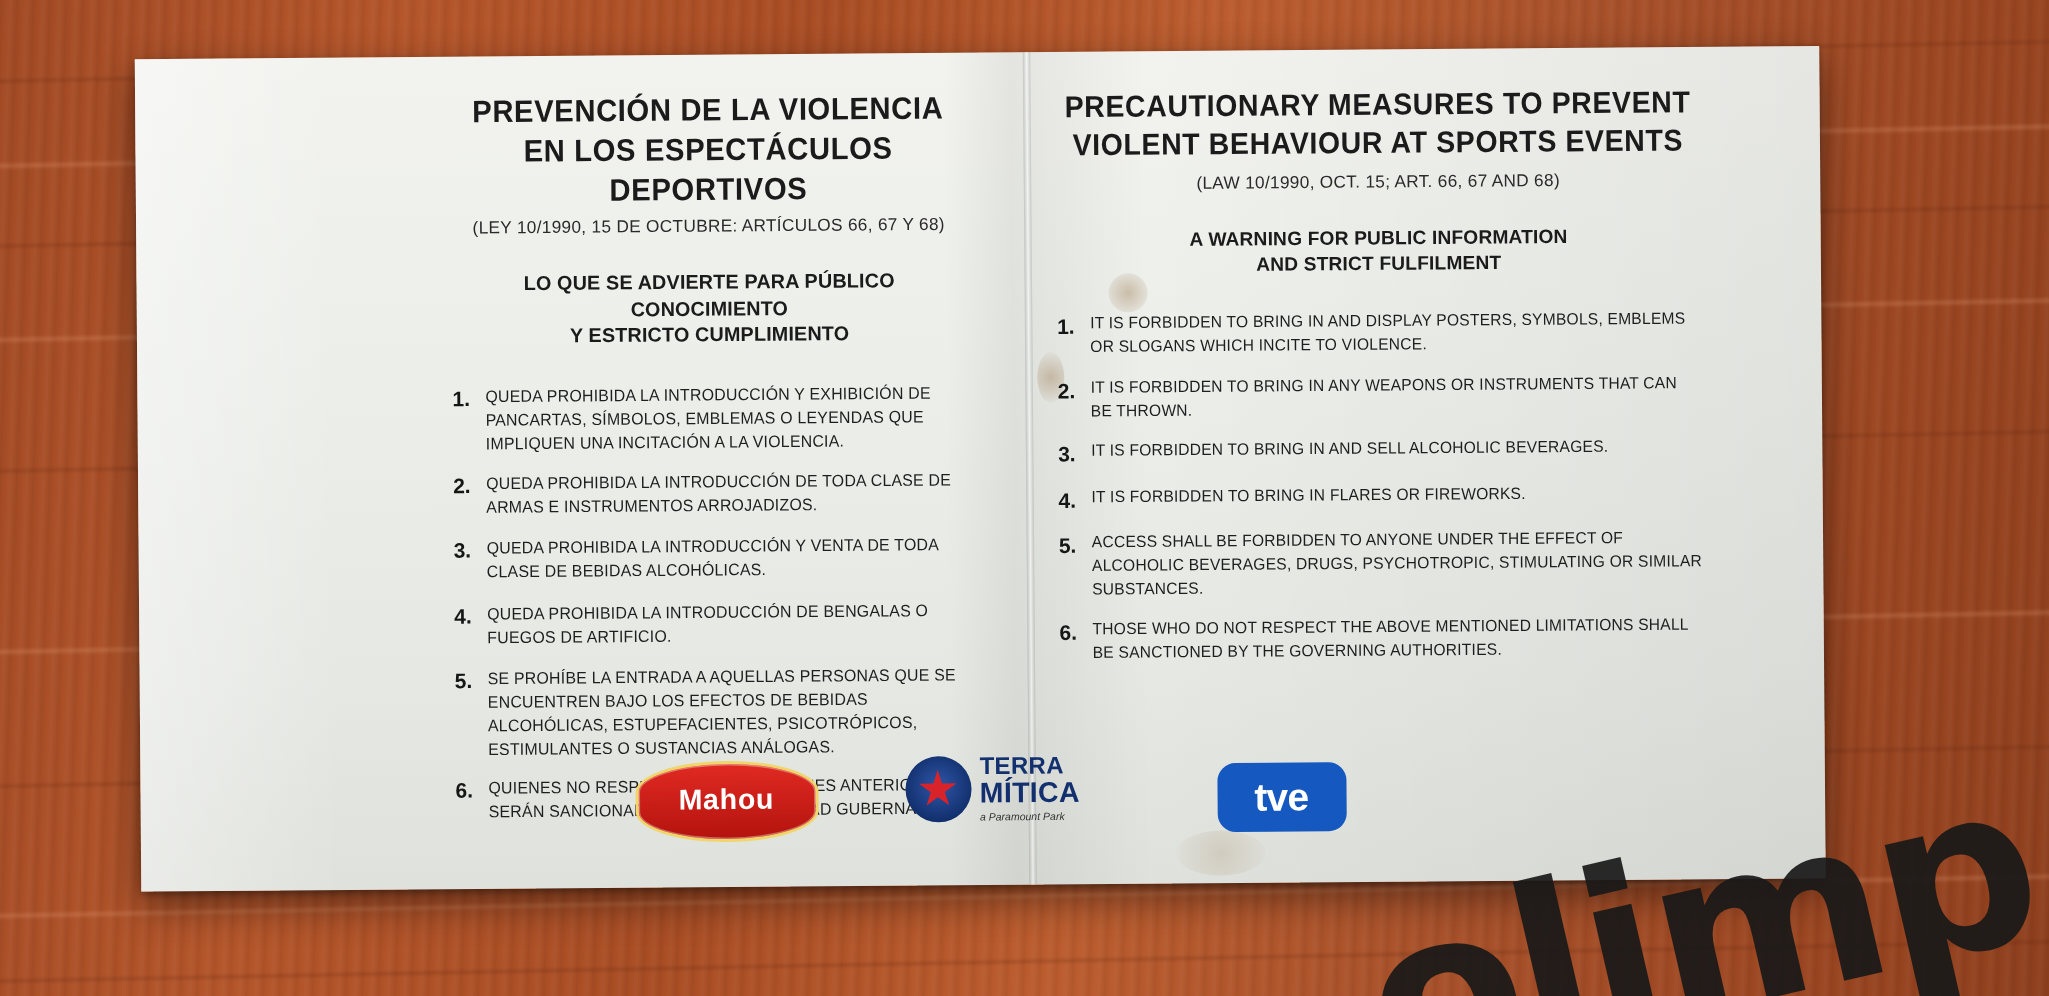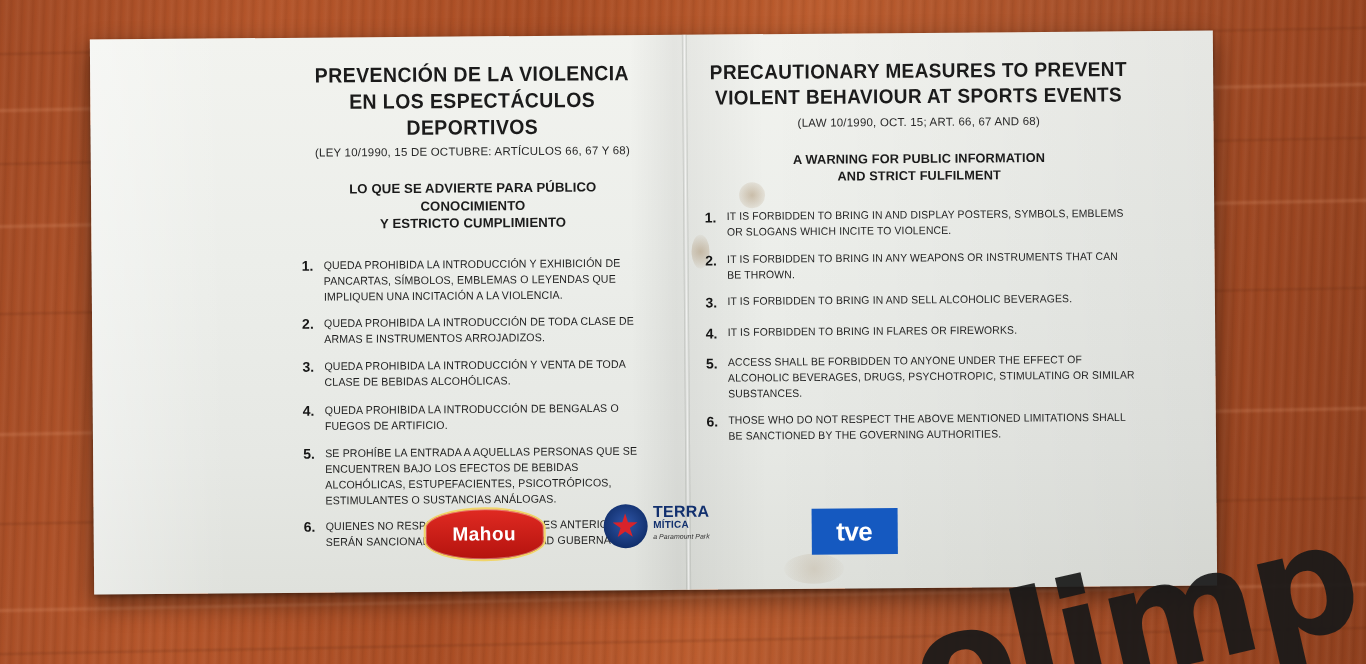--- a/index.html
+++ b/index.html
@@ -192,29 +192,29 @@
     display: flex; align-items: center; justify-content: center;
   }
   .terra-star::after {
     content: "";
     width: 26px; height: 26px;
     background: #d8232a;
     clip-path: polygon(50% 0%, 61% 35%, 98% 35%, 68% 57%, 79% 91%, 50% 70%, 21% 91%, 32% 57%, 2% 35%, 39% 35%);
   }
   .terra-text { line-height: 1.0; }
   .terra-text .t1 { font-weight: bold; font-size: 16px; color: #12306e; letter-spacing: 0.2px; }
-  .terra-text .t2 { font-weight: bold; font-size: 10px; color: #12306e; letter-spacing: 0.2px; }
+  .terra-text .t2 { font-weight: bold; font-size: 19px; color: #12306e; letter-spacing: 0.2px; }
   .terra-text .t3 { font-size: 7px; color: #333; font-style: italic; margin-top: 3px; }
 
   
   .logo-tve {
     width: 86px; height: 46px;
     background: #1559c0;
     display: flex; align-items: center; justify-content: center;
-    border-radius: 0;
+    border-radius: 12px;
   }
   .logo-tve span {
     color: #fff; font-weight: bold; font-size: 26px; letter-spacing: -0.5px;
   }
 
   
   .logo-adidas { width: 110px; height: 58px; position: relative; }
   .ad-bars { position: absolute; top: 2px; left: 14px; width: 82px; height: 30px; }
   .ad-bars i {
     position: absolute; bottom: 0; width: 14px; background: #151515;

